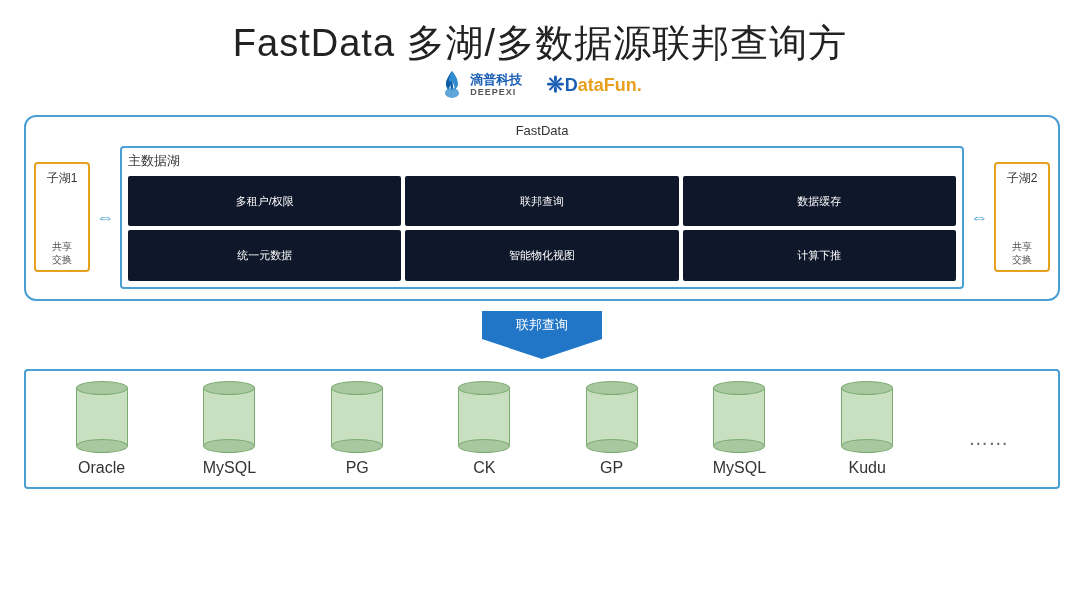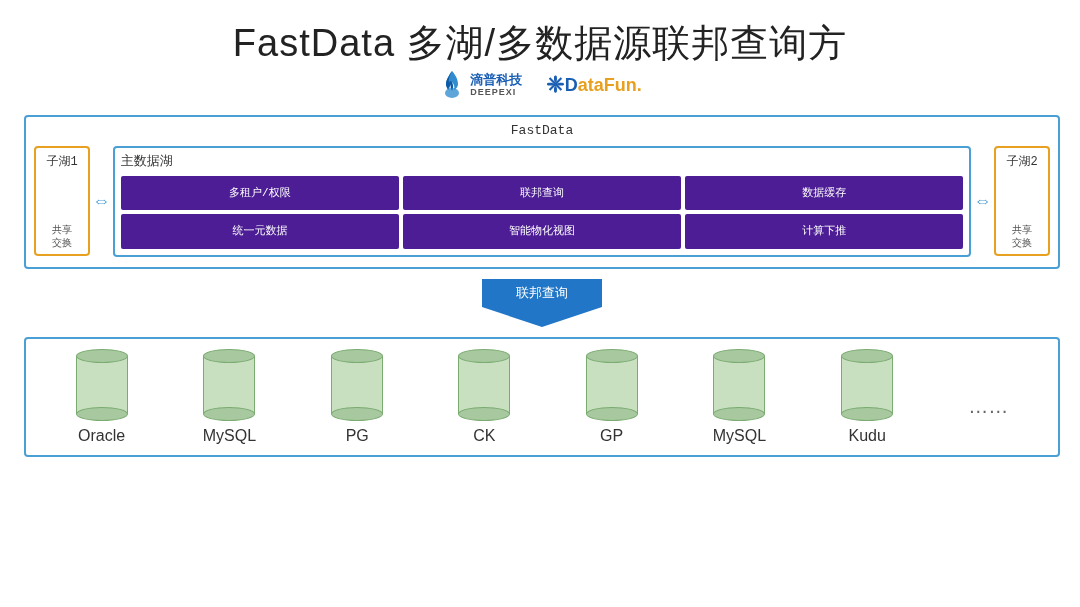--- a/index.html
+++ b/index.html
@@ -98,25 +98,24 @@
       flex: 1;
       display: flex;
       flex-direction: column;
       gap: 10px;
       padding-top: 4px;
     }
 
     
     .fastdata-box {
       border: 2px solid #4a9fd4;
-      border-radius: 4px;
+      border-radius: 12px;
       padding: 6px 8px 10px 8px;
       position: relative;
       background: #fff;
-      font-family: Liberation Mono, monospace;
     }
     .fastdata-label {
       text-align: center;
       font-size: 13px;
       color: #333;
       font-weight: 500;
       margin-bottom: 8px;
     }
 
     
@@ -183,25 +182,25 @@
       font-weight: 500;
       margin-bottom: 6px;
     }
     .grid-2x3 {
       display: grid;
       grid-template-columns: 1fr 1fr 1fr;
       grid-template-rows: 1fr 1fr;
       gap: 4px;
     }
     .grid-cell {
-      background: #4c1d95;
+      background: #0f172a;
       color: #fff;
       font-size: 11px;
       text-align: center;
-      padding: 10px 4px;
+      padding: 18px 4px;
       border-radius: 2px;
       display: flex;
       align-items: center;
       justify-content: center;
       line-height: 1.3;
     }
     .federation-arrow-container {
       position: relative;
       display: flex;
       flex-direction: column;

